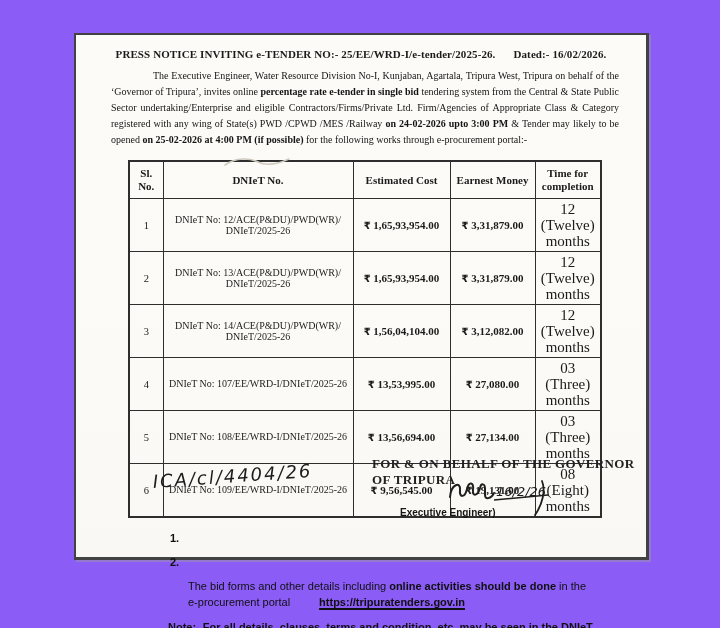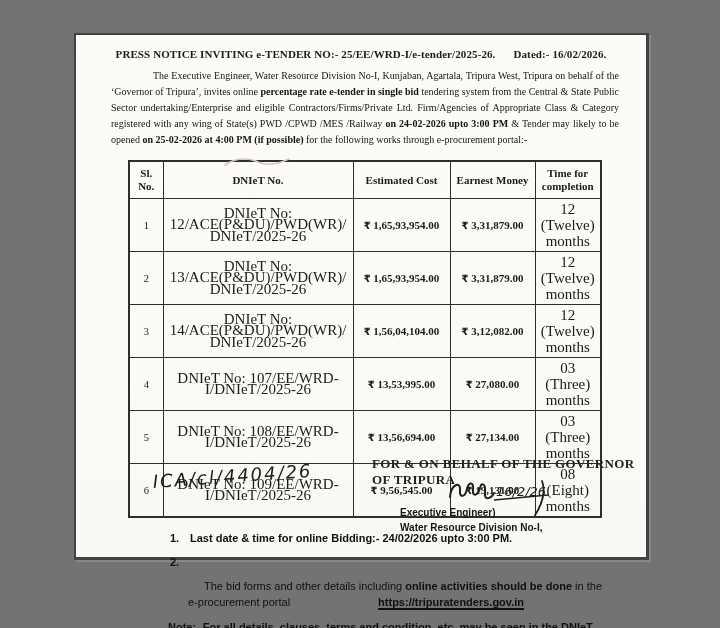--- a/index.html
+++ b/index.html
@@ -1,45 +1,45 @@
 <!DOCTYPE html>
 <html><head>
 <meta charset="utf-8">
 <style>
   html,body{margin:0;padding:0;}
-  .stage{position:relative;width:720px;height:628px;background:#737373;overflow:hidden;
+  .stage{position:relative;width:720px;height:628px;background:#8b5cf6;overflow:hidden;
          font-family:"Liberation Serif", serif;color:#1b1b1b;}
   .frame{position:absolute;left:74px;top:33px;width:570px;height:522px;
          background:linear-gradient(180deg,#fcfbf8 0%,#fbfaf6 70%,#faf8f4 100%);
          border:2px solid #424242;border-right-width:3px;border-bottom-width:3px;
          box-shadow:2px 2px 0 rgba(160,160,160,.45);}
   .title-row{display:flex;justify-content:center;gap:18px;margin-top:13px;
              font-weight:bold;font-size:11px;letter-spacing:.1px;white-space:nowrap;}
   .intro{margin:8px 27px 0 35px;font-size:10px;line-height:16px;text-align:justify;
          text-indent:42px;color:#141414;}
   .b{font-weight:bold;}
   table.tender{margin:12px 0 0 52px;border-collapse:collapse;width:472px;border:2px solid #2e2e2e;
                table-layout:fixed;}
   table.tender th,table.tender td{border:1px solid #2e2e2e;text-align:center;vertical-align:middle;
                padding:2px 2px;overflow:hidden;}
   table.tender th{font-size:11px;font-weight:bold;line-height:13px;height:32px;}
   td.c-sl{font-size:10.5px;}
-  td.c-dniet{font-size:15px;line-height:11.5px;}
+  td.c-dniet{font-size:10px;line-height:11.5px;}
   td.c-amt{font-size:11px;font-weight:bold;height:23px;}
   td.c-time{font-size:15px;line-height:16px;margin-top:17px;}
   .rupee{font-family:"DejaVu Sans", sans-serif;font-size:10px;font-weight:bold;}
   .terms{margin:14px 0 0 94px;font-family:"Liberation Sans", sans-serif;
          font-weight:bold;font-size:11px;color:#101010;}
   .term-item{display:flex;}
   .term-item + .term-item{margin-top:12px;}
   .term-no{width:20px;flex:0 0 20px;}
   .term-text{white-space:pre-wrap;}
-  .bidforms{margin:12px 0 0 112px;font-family:"Liberation Sans", sans-serif;font-size:11px;color:#101010;width:430px;text-align:center;}
+  .bidforms{margin:12px 0 0 112px;font-family:"Liberation Sans", sans-serif;font-size:11px;color:#101010;width:430px;}
   .bidforms .line2{margin-top:4px;display:flex;}
-  .url{font-weight:bold;margin-left:88px;text-decoration:underline;text-decoration-thickness:2px;text-underline-offset:2px;}
+  .url{font-weight:bold;margin-left:29px;text-decoration:underline;text-decoration-thickness:2px;text-underline-offset:2px;}
   .note{margin:13px 0 0 92px;font-family:"Liberation Sans", sans-serif;font-weight:bold;font-size:11px;color:#101010;}
   .behalf{position:absolute;left:296px;top:421px;font-size:13px;font-weight:bold;letter-spacing:.35px;color:#222;}
   .handref{position:absolute;left:76px;top:436px;font-family:"DejaVu Sans", sans-serif;
            font-style:italic;font-size:18px;letter-spacing:2px;color:#1c1c1c;
            transform:rotate(-4deg);transform-origin:left top;}
   .sig-svg{position:absolute;left:366px;top:438px;}
   .hand-date{font-family:"DejaVu Sans", sans-serif;font-style:italic;font-size:13px;fill:#1c1c1c;}
   .sigblock{position:absolute;left:324px;top:471px;width:202px;
             font-family:"Liberation Sans", sans-serif;font-weight:bold;font-size:10px;
             line-height:14.5px;color:#151515;}
@@ -121,21 +121,20 @@
           <td class="c-amt"><span class="rupee">₹</span> <span>9,56,545.00</span></td>
           <td class="c-amt"><span class="rupee">₹</span> <span>19,131.00</span></td>
           <td class="c-time">08 (Eight) months</td>
         </tr>
       </tbody>
     </table>
 
     <div class="terms">
       <div class="term-item">
         <span class="term-no">1.</span>
-        <span class="term-text">Last date &amp; time for online Bidding:- 24/02/2026 upto 3:00 PM.</span>
       </div>
       <div class="term-item">
         <span class="term-no">2.</span>
       </div>
     </div>
 
     <div class="bidforms">
       <div class="line1"><span>The bid forms and other details including </span><span class="b">online activities should be done</span><span> in the</span></div>
       <div class="line2">
         <span>e-procurement portal</span>
@@ -151,17 +150,16 @@
 
     <svg class="sig-svg" width="140" height="46" viewBox="0 0 140 46">
       <path d="M8,24 C9,11 19,8 18,17 C17,25 23,25 25,16 C27,8 32,9 31,17 C30,24 36,23 38,15 C39,10 43,10 43,16 L43,22 C43,27 49,26 52,20" stroke="#1e1e1e" stroke-width="2" fill="none" stroke-linecap="round"></path>
       <text x="54" y="23" class="hand-date">16/2/26</text>
       <path d="M52,27 L106,22" stroke="#1e1e1e" stroke-width="1.6" fill="none"></path>
       <path d="M100,8 C104,18 100,32 93,42" stroke="#1e1e1e" stroke-width="1.8" fill="none" stroke-linecap="round"></path>
     </svg>
 
     <div class="sigblock">
       <div>Executive Engineer)</div>
-      <div>Water Resource Division No-I,</div>
     </div>
 
   </div>
 </div>
 
 </body></html>

